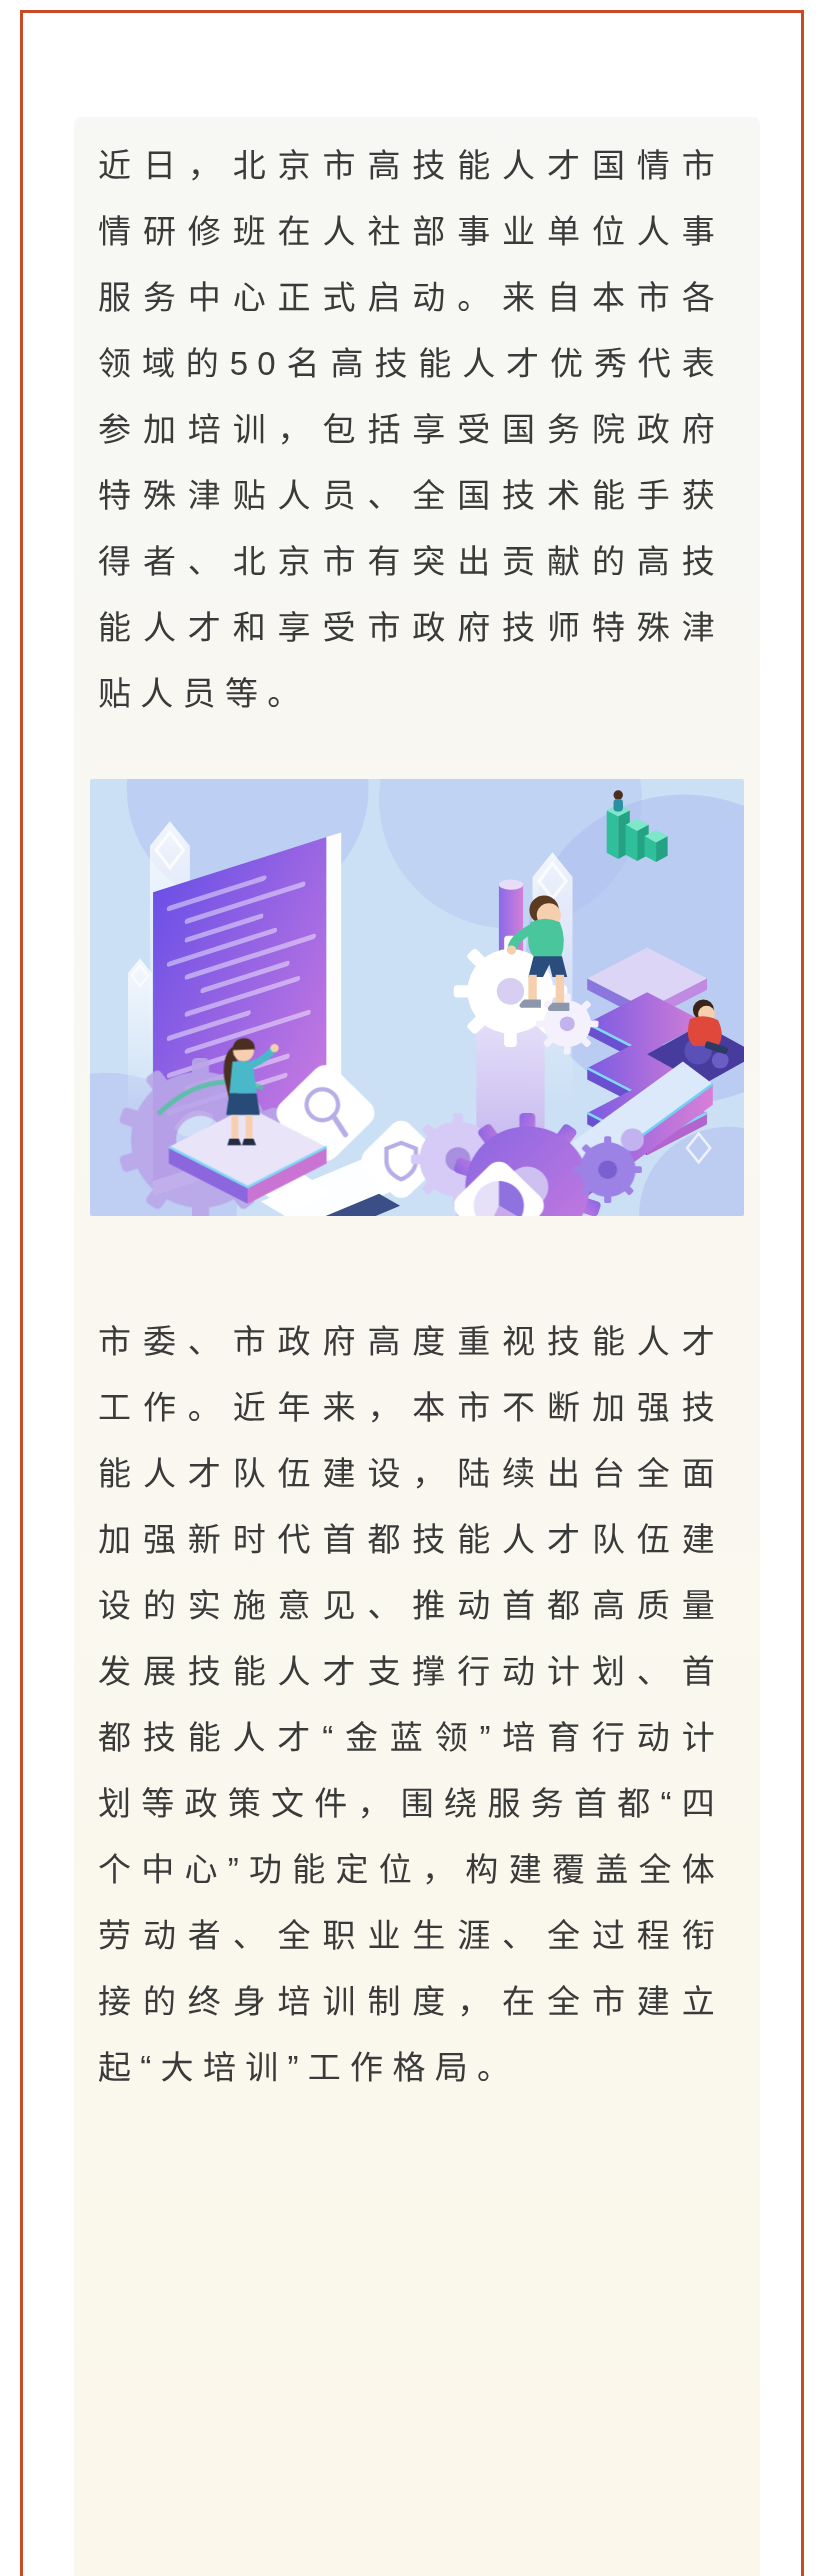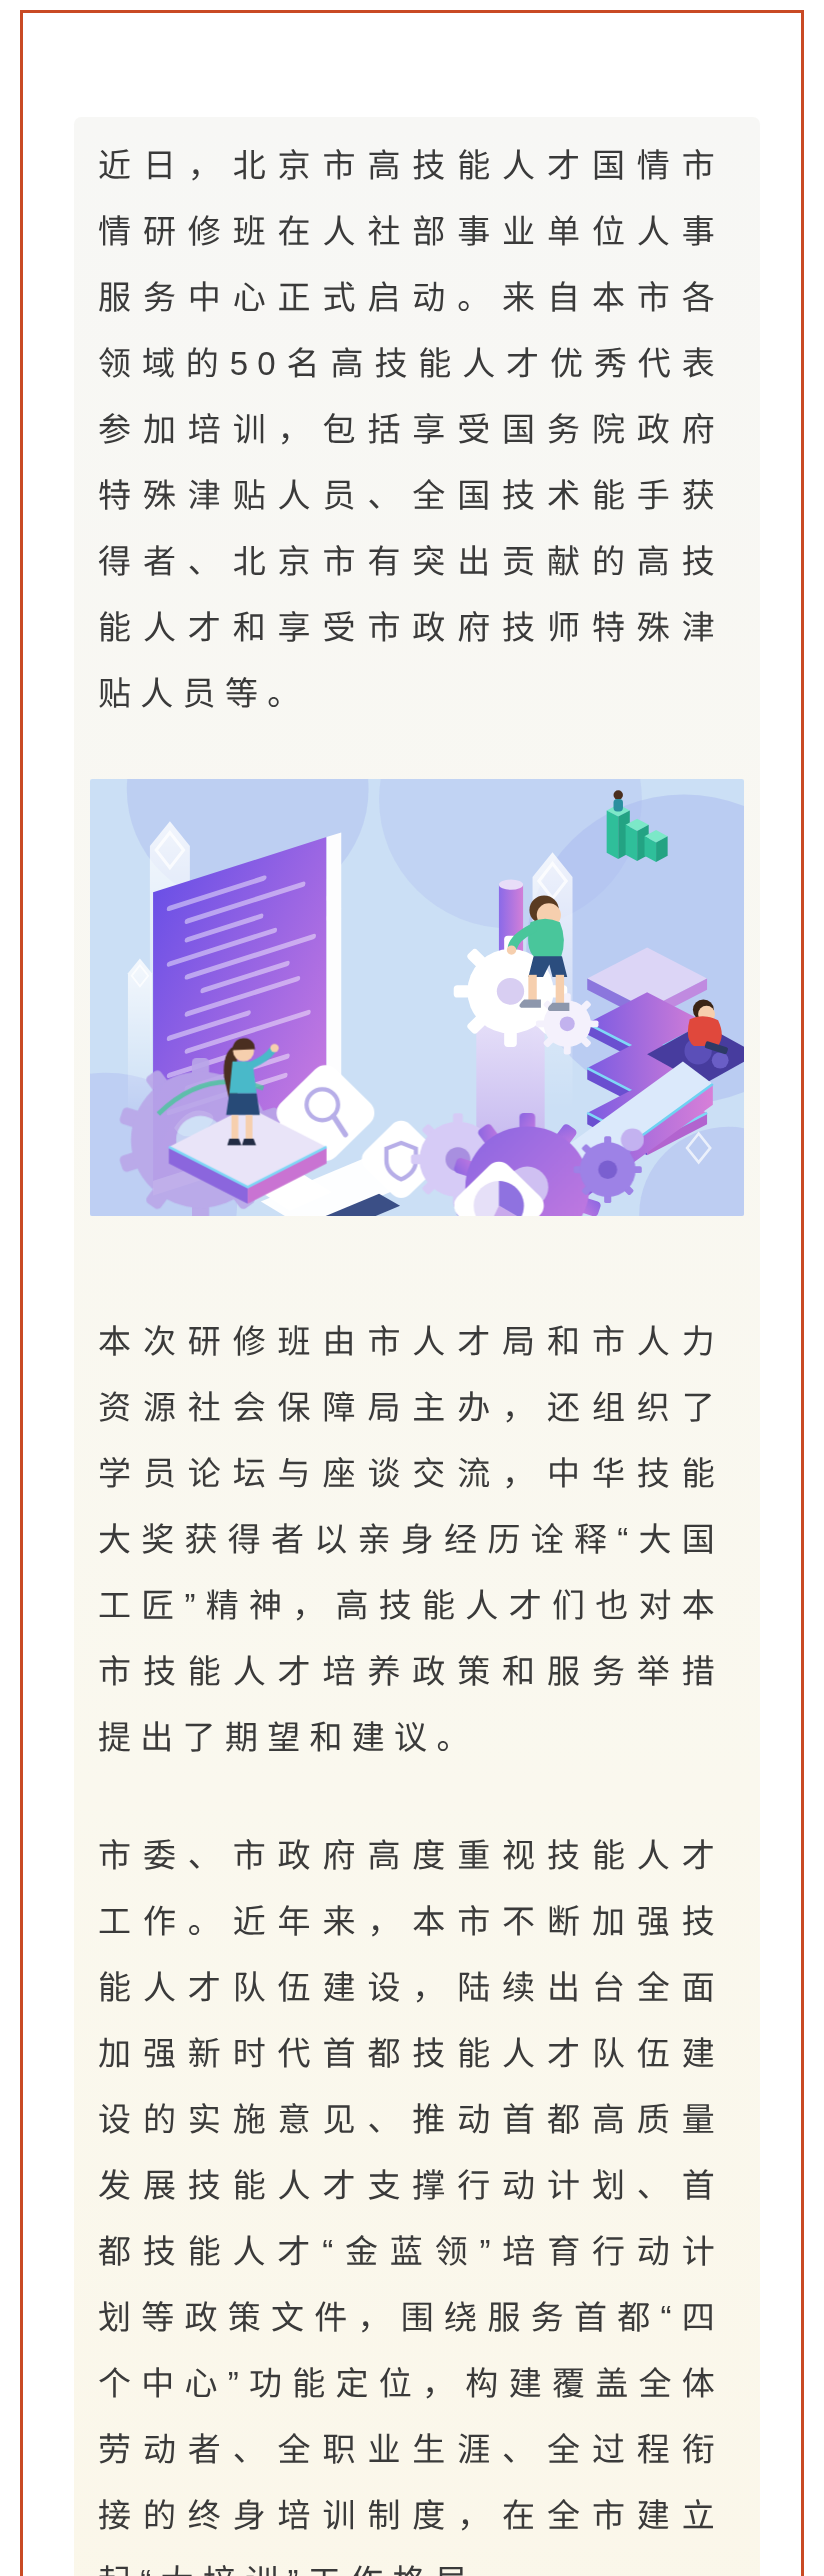--- a/index.html
+++ b/index.html
@@ -325,20 +325,19 @@
             </g>
           <g>
             <circle r="48" fill="#e6e0f8"></circle>
             <path d="M0,0 L0,-48 A48,48 0 0 1 41,24 Z" fill="#8f72e0"></path>
             <path d="M0,0 L41,24 A48,48 0 0 1 -20,43 Z" fill="#c9a9ec"></path>
           </g>
         </g>
       </svg>
     </figure>
 
-    <p class="para">本次研修班由市人才局和市人力资源社会保障局主办，还组织了学员论坛与座谈交流，中华技能大奖获得者以亲身经历诠释“大国工匠”精神，高技能人才们也对本市技能人才培养政策和服务举措提出了期望和建议。</p>
 
 
     <p class="para">市委、市政府高度重视技能人才工作。近年来，本市不断加强技能人才队伍建设，陆续出台全面加强新时代首都技能人才队伍建设的实施意见、推动首都高质量发展技能人才支撑行动计划、首都技能人才“金蓝领”培育行动计划等政策文件，围绕服务首都“四个中心”功能定位，构建覆盖全体劳动者、全职业生涯、全过程衔接的终身培训制度，在全市建立起“大培训”工作格局。</p>
 
   </main>
 </div>
 
 
 </body></html>

